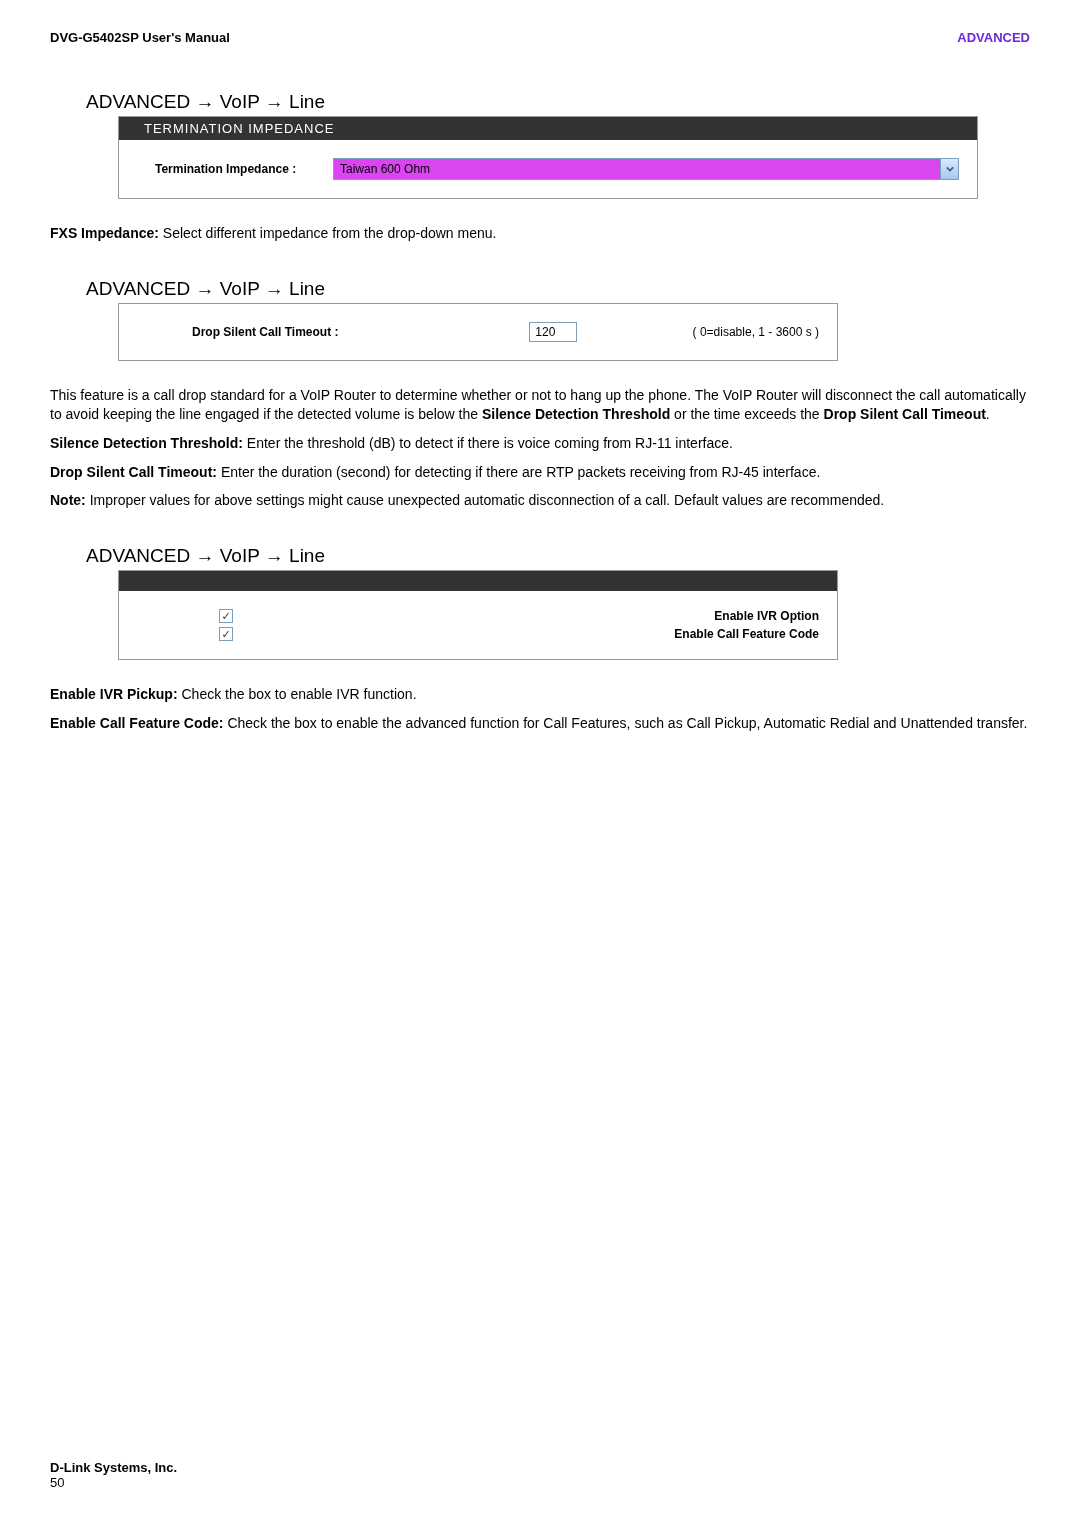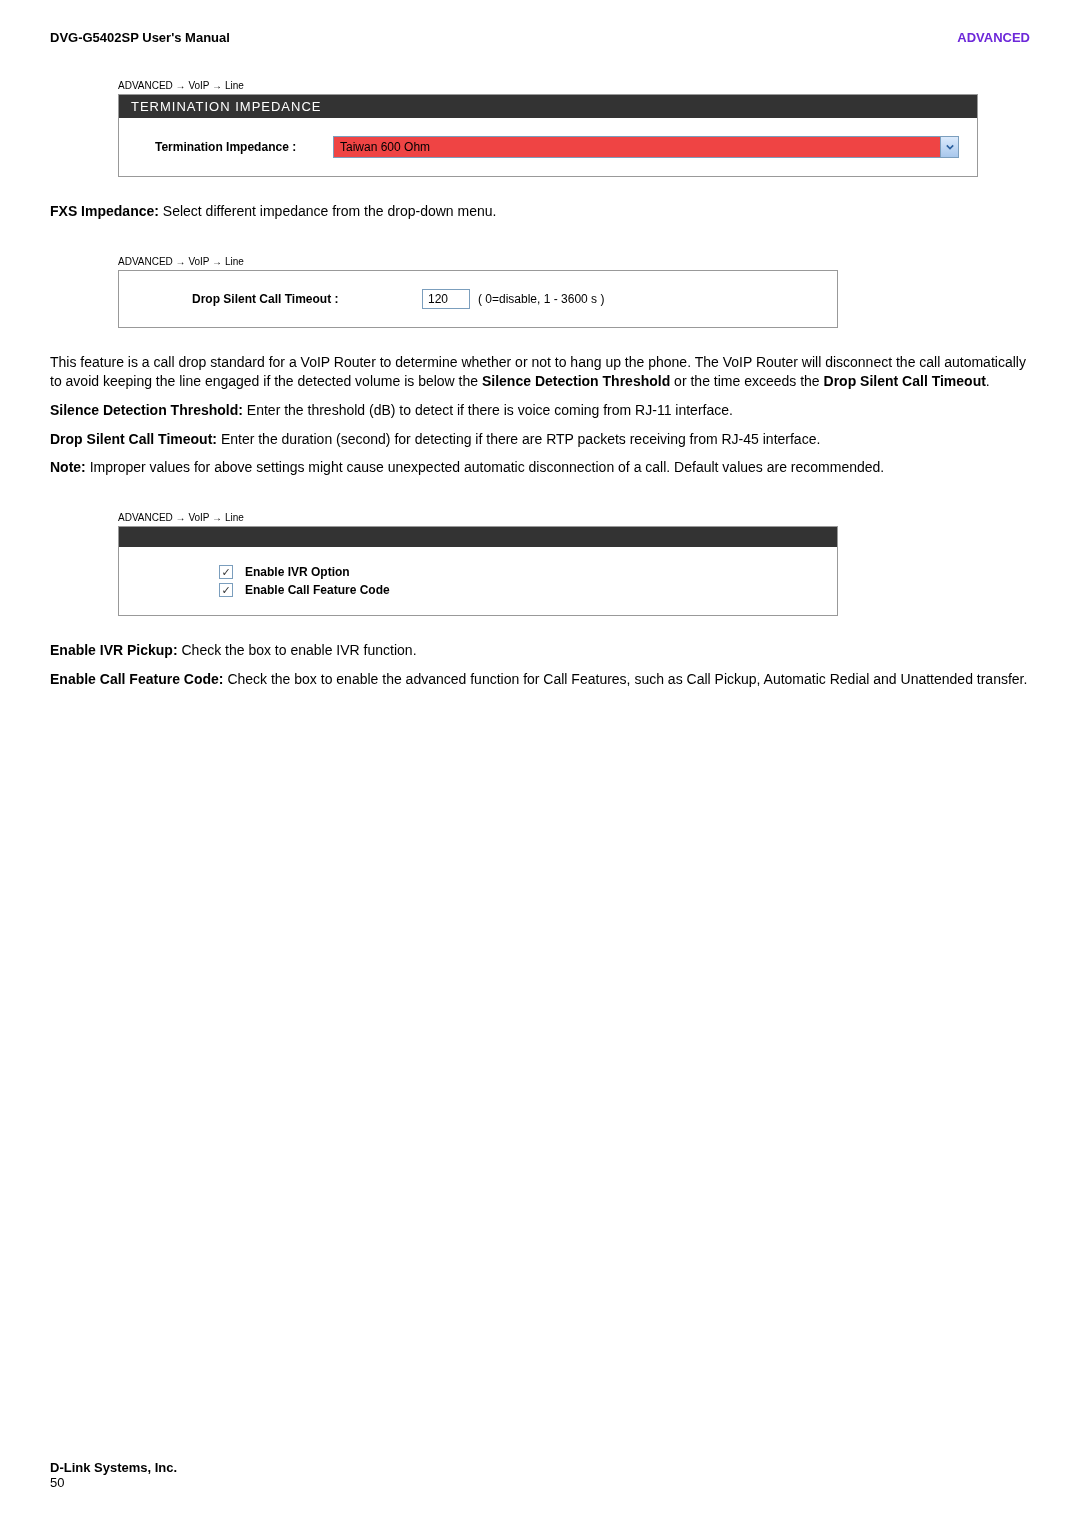--- a/index.html
+++ b/index.html
@@ -9,61 +9,62 @@
       color: #000;
       background: #fff;
       width: 1080px;
       padding: 30px 50px;
     }
     .header-row {
       display: flex;
       justify-content: space-between;
       font-weight: bold;
       font-size: 13px;
-      margin-bottom: 35px;
+      margin-bottom: 46px;
     }
     .header-right { color: #6d28d9; }
     .breadcrumb {
-      font-size: 10px;
+      font-size: 19px;
       margin-bottom: 3px;
-      margin-left: 68px;
+      margin-left: 36px;
     }
     .panel {
       width: 860px;
       margin-left: 68px;
       border: 1px solid #999;
       margin-bottom: 25px;
     }
     .panel-header {
       background: #333;
       color: #fff;
       font-family: Verdana, sans-serif;
       font-size: 13px;
       letter-spacing: 1px;
-      padding: 4px 12px;
+      padding: 4px 25px;
       text-transform: uppercase;
     }
     .panel-body {
       padding: 14px 18px;
       background: #fff;
     }
     .form-row {
       display: flex;
       align-items: center;
       margin: 4px 0;
       font-family: Verdana, sans-serif;
       font-size: 12px;
+      justify-content: space-between;
     }
     .form-row .label-col { font-weight: bold; }
     .form-row .hint { margin-left: 8px; }
     .dropdown {
       display: inline-flex;
       align-items: center;
       border: 1px solid #7b9ebd;
-      background: #ef4444;
+      background: #d946ef;
       height: 22px;
       font-family: Verdana, sans-serif;
       font-size: 12px;
       width: 640px;
     }
     .dropdown .dd-text {
       flex: 1;
       padding: 0 6px;
     }
     .dropdown .dd-arrow {

